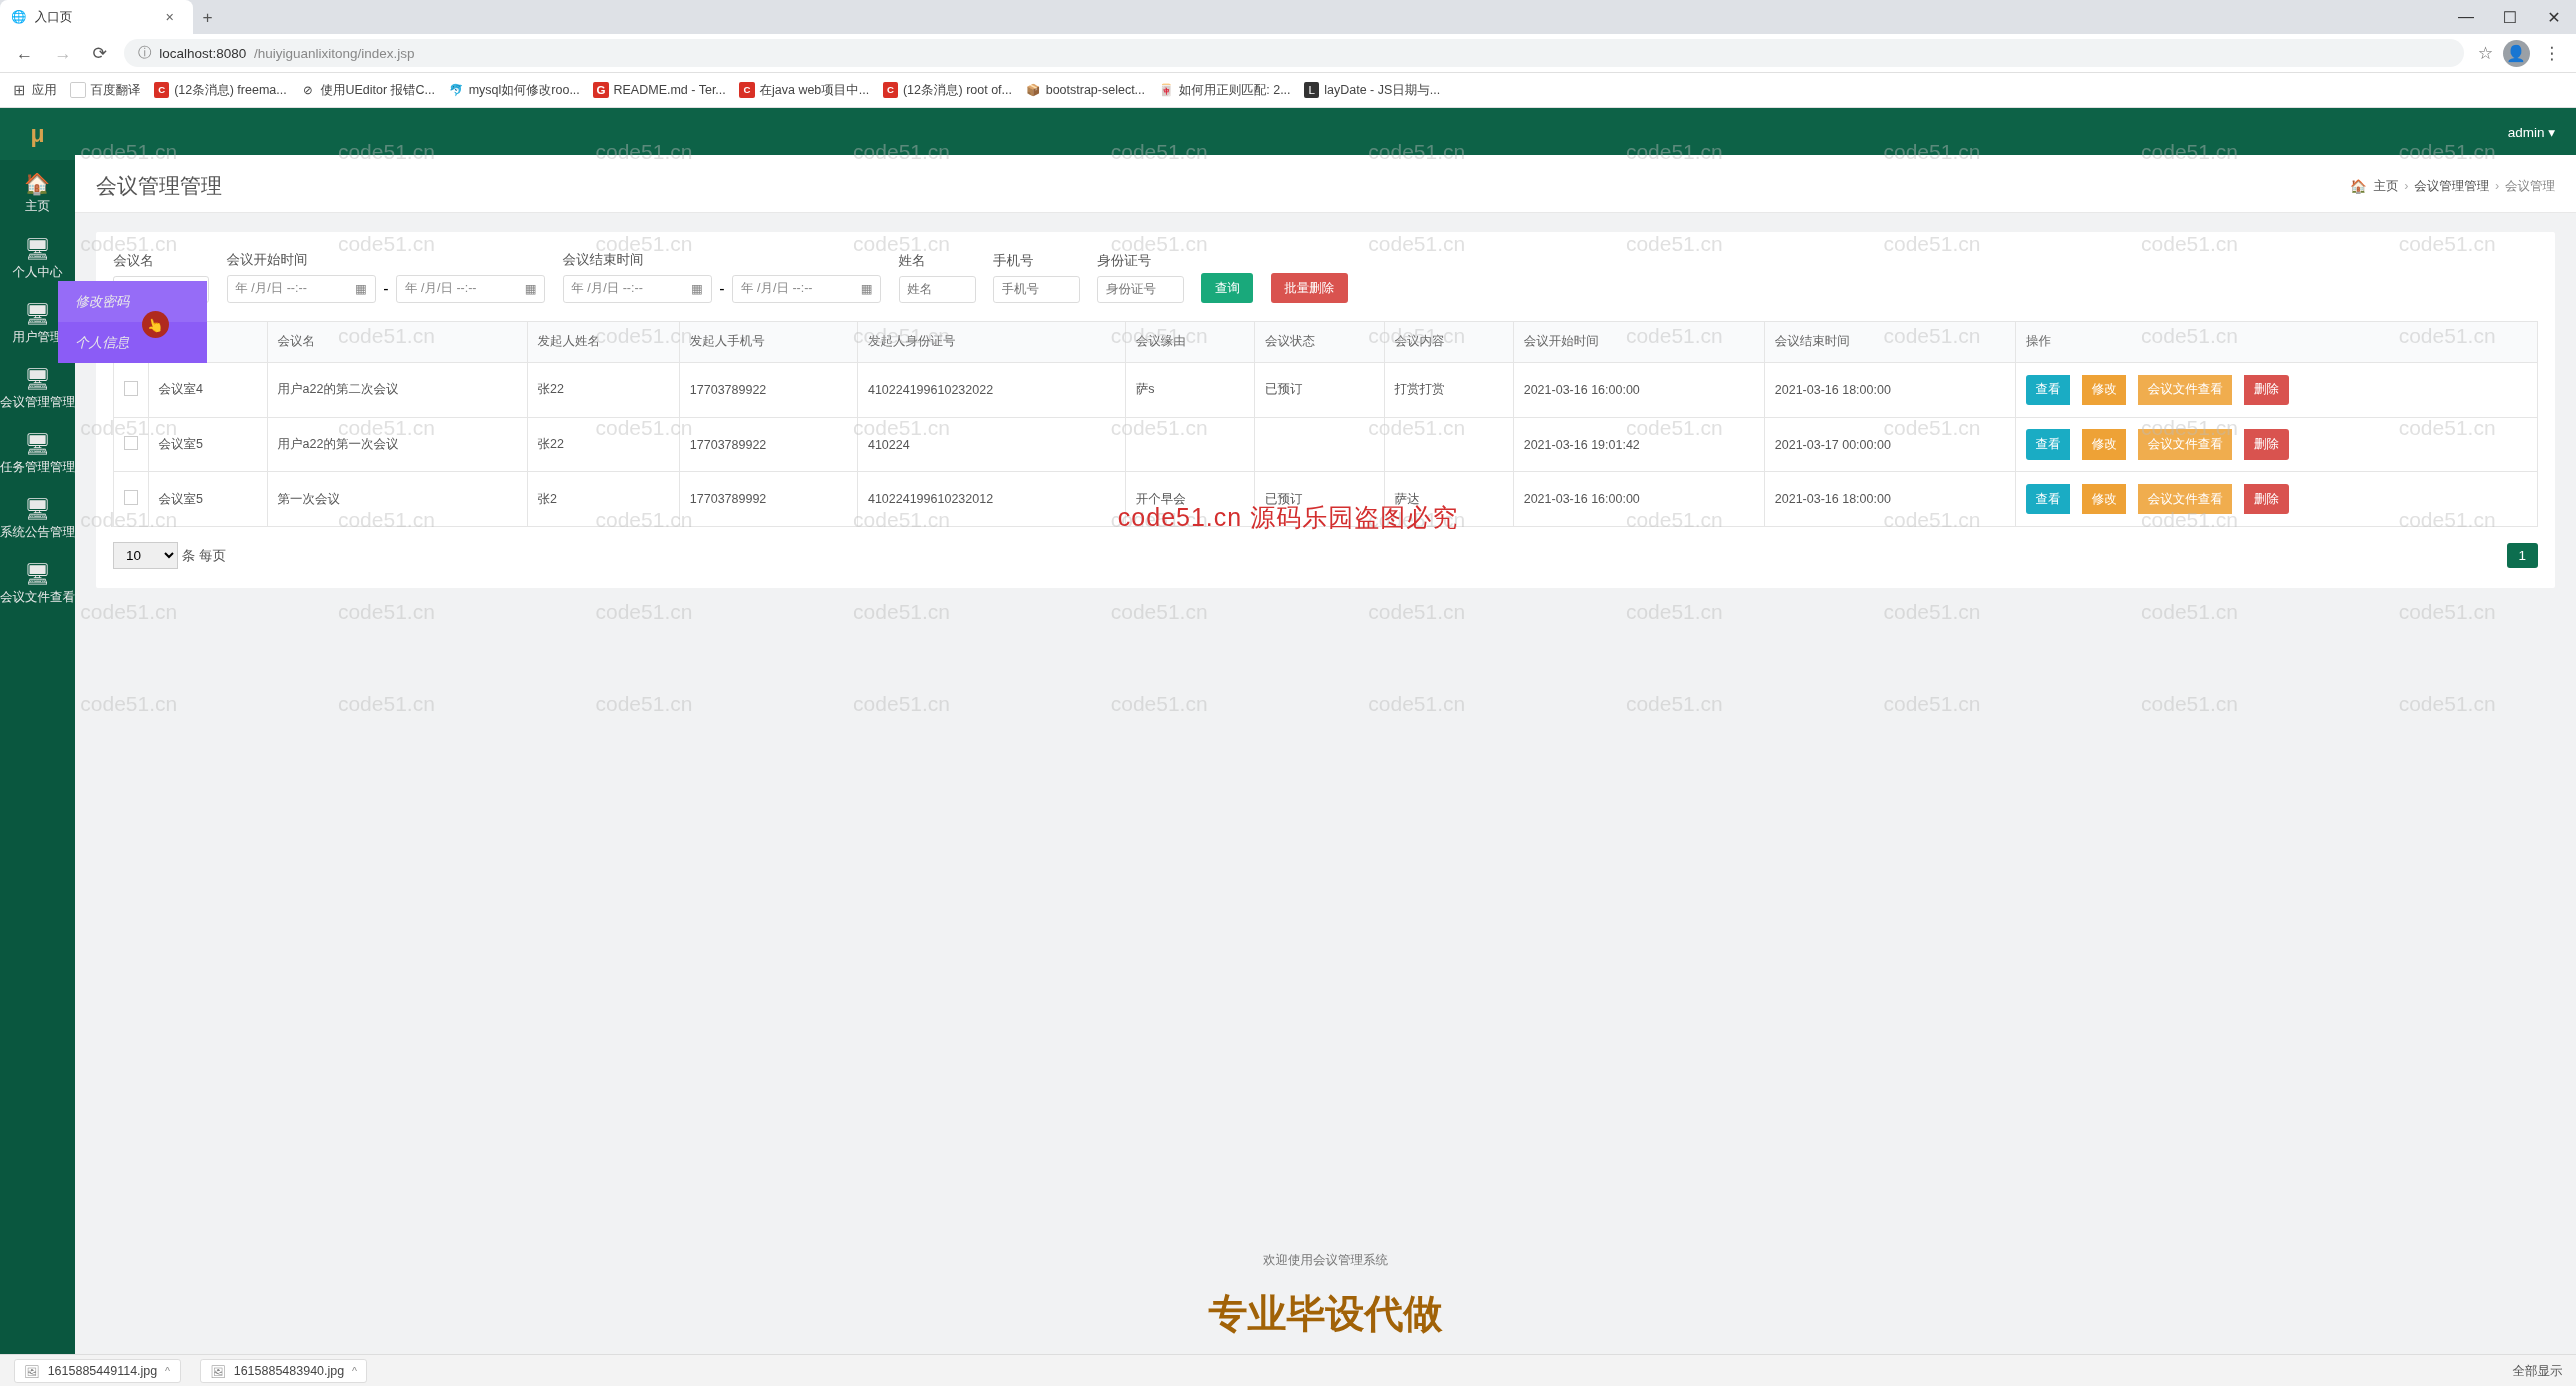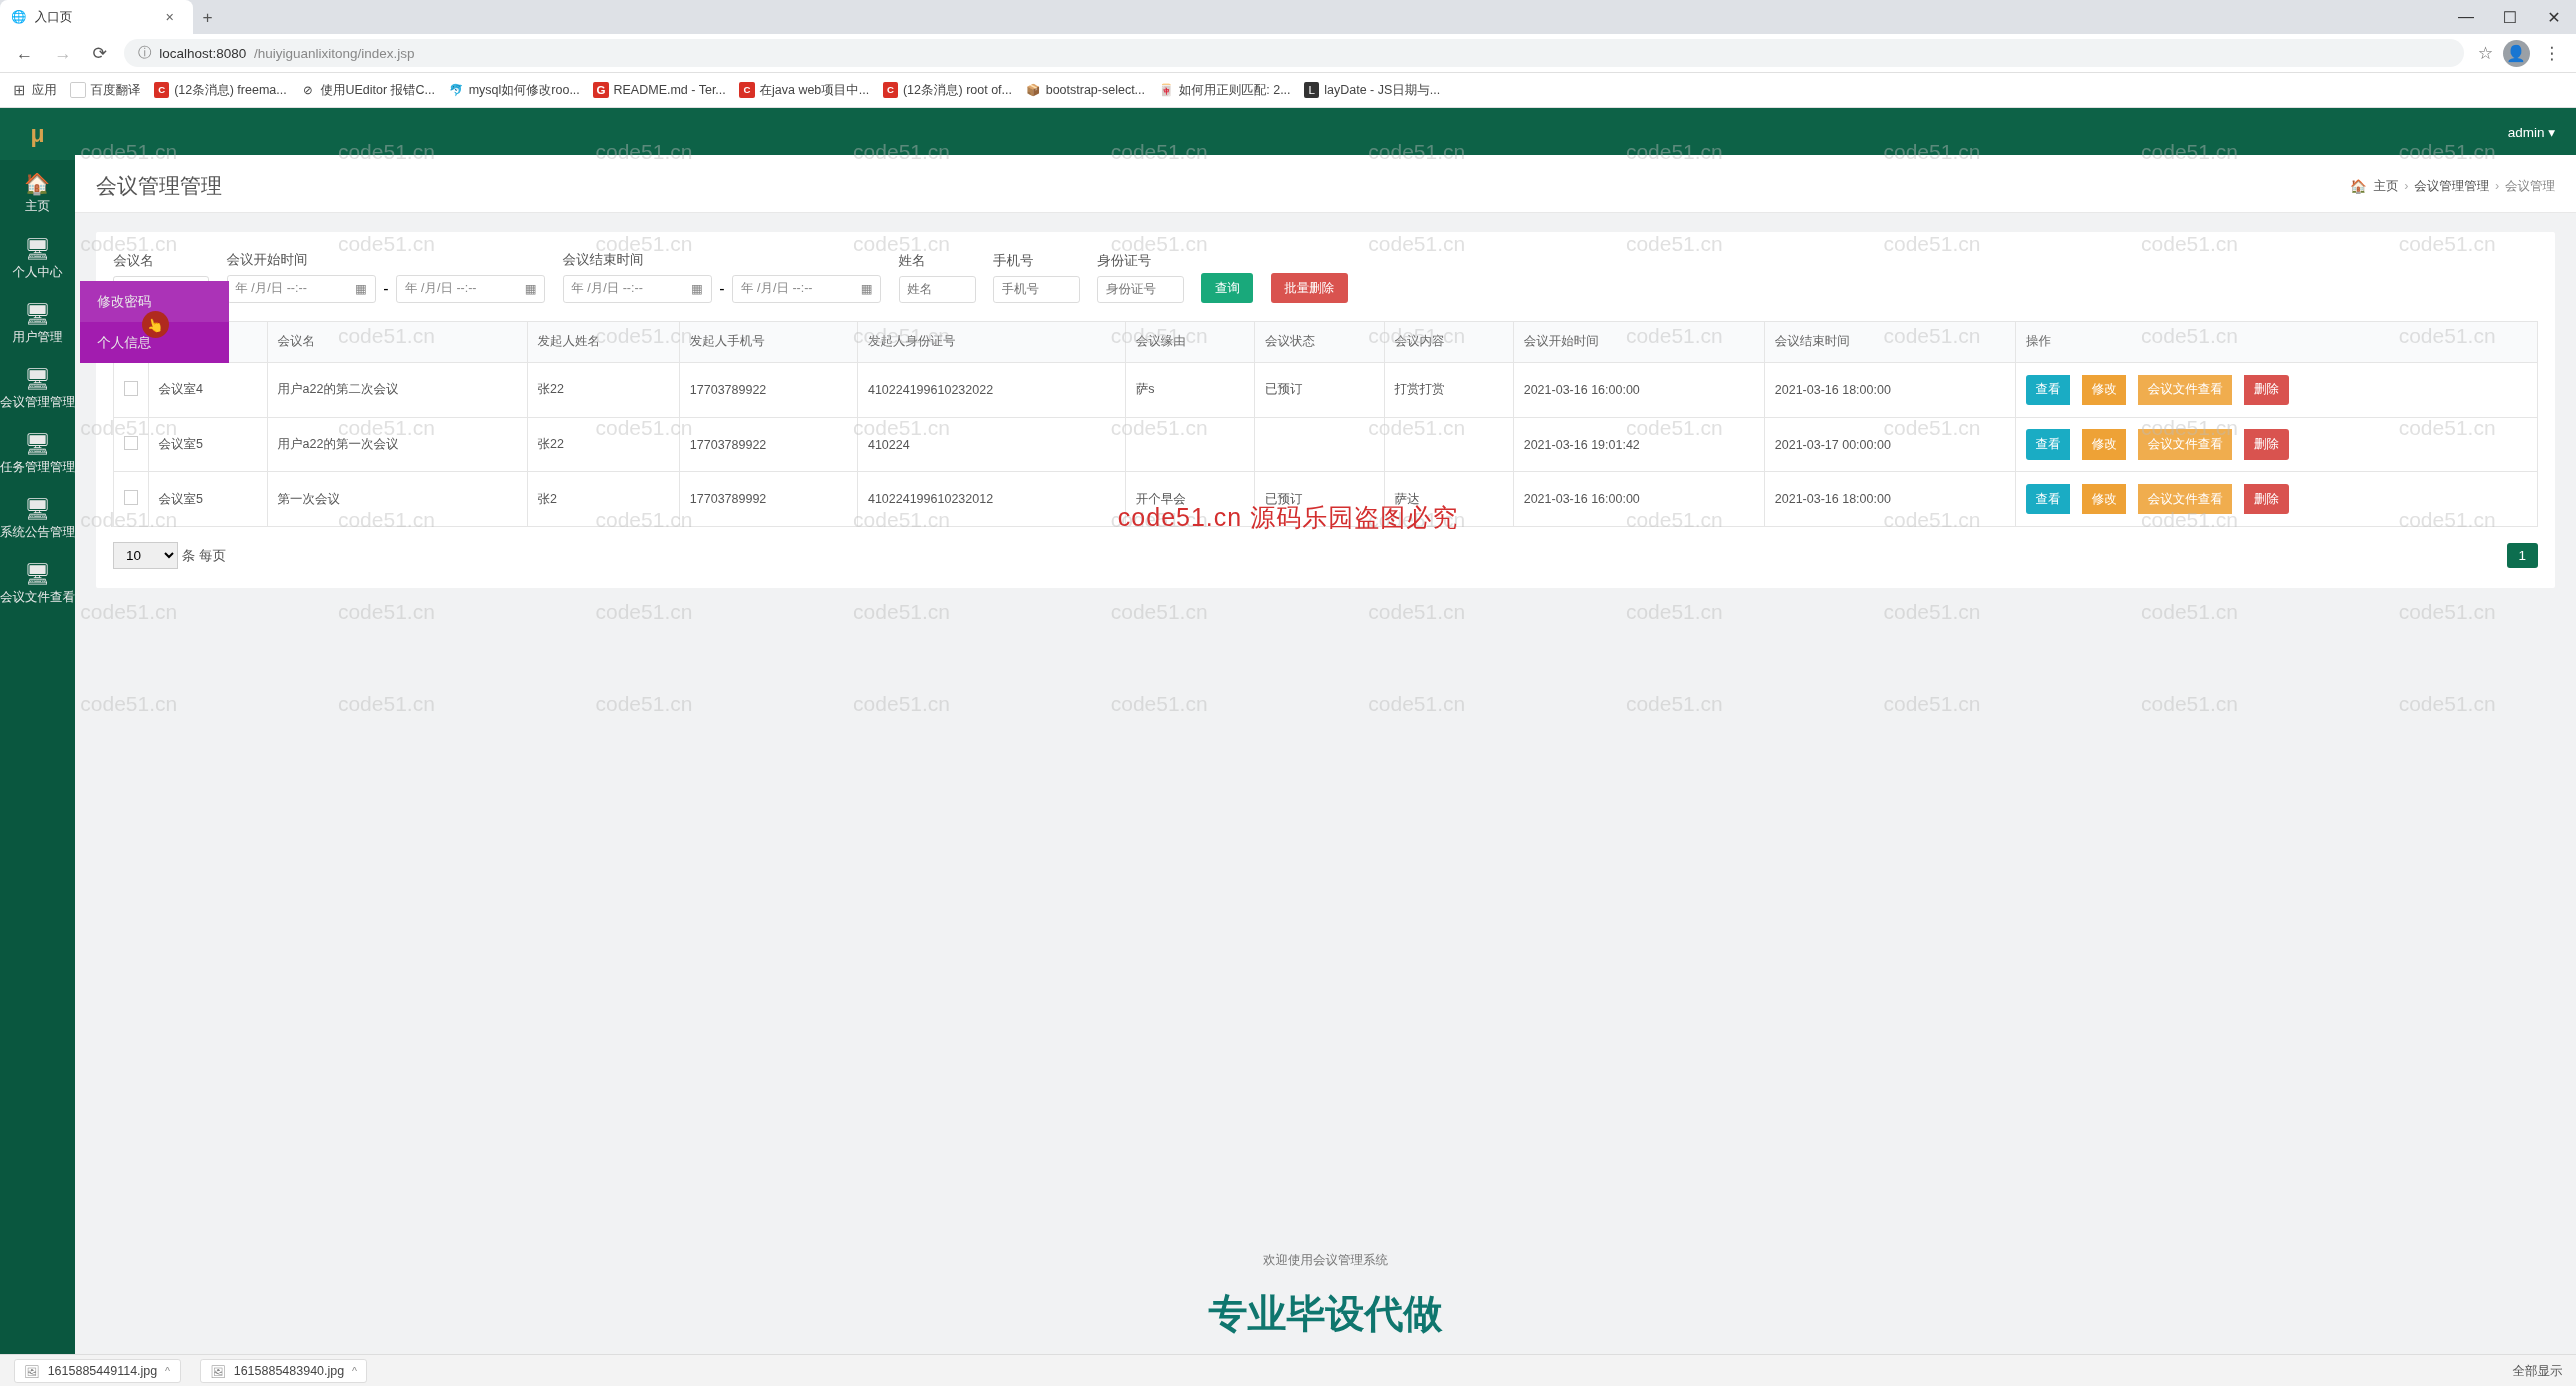--- a/index.html
+++ b/index.html
@@ -37,21 +37,21 @@
 .wm-row { display: flex; justify-content: space-around; color: #bbb; font-size: 21px; opacity: 0.45; padding: 34px 0; }
 .wm-row span { flex: 1; text-align: center; }
 
 
 .sidebar { width: 75px; background: #0a573f; display: flex; flex-direction: column; align-items: center; position: relative; z-index: 10; }
 .logo { height: 52px; width: 100%; background: #0d6247; display: flex; align-items: center; justify-content: center; color: #d6a24e; font-size: 23px; font-weight: bold; }
 .side-item { width: 100%; padding: 11.6px 0 9.6px; display: flex; flex-direction: column; align-items: center; color: #e8e8e8; font-size: 12.5px; cursor: pointer; gap: 2.9px; }
 .side-icon { font-size: 21px; }
 
 
-.submenu { position: absolute; left: 80px; top: 173px; background: #a21caf; min-width: 149px; z-index: 100; }
+.submenu { position: absolute; left: 58px; top: 173px; background: #8b5cf6; min-width: 149px; z-index: 100; font-style: italic; }
 .submenu-item { padding: 11.6px 17.3px; color: #e8e8e8; font-size: 13.5px; cursor: pointer; }
 .submenu-item.hover { background: rgba(255,255,255,0.1); }
 .cursor-dot { position: absolute; left: 142px; top: 203px; width: 27px; height: 27px; border-radius: 50%; background: #b02a1f; z-index: 120; display: flex; align-items: center; justify-content: center; }
 .cursor-hand { color: #f5c97c; font-size: 13.5px; transform: rotate(-15deg); }
 
 
 .main { flex: 1; display: flex; flex-direction: column; }
 .topbar { height: 47px; background: #0d6247; display: flex; align-items: center; justify-content: flex-end; padding: 0 21px; }
 .user-dd { color: #fff; font-size: 13.5px; cursor: pointer; }
 
@@ -91,21 +91,21 @@
 
 .pager-row { display: flex; justify-content: space-between; align-items: center; margin-top: 15.4px; font-size: 13.5px; color: #555; }
 .per-page select { border: 1px solid #ccc; padding: 3.9px 19px 3.9px 7.7px; font-size: 13.5px; }
 .pagenum { background: #0d6e4f; color: #fff; padding: 4.8px 11.6px; border-radius: 2.9px; }
 
 
 .overlay-text { position: absolute; top: 393px; left: 50%; transform: translateX(-50%); color: #d32f2f; font-size: 25px; font-weight: normal; letter-spacing: 1px; z-index: 200; pointer-events: none; white-space: nowrap; }
 
 
 .footer-text { text-align: center; font-size: 12.5px; color: #777; padding: 11.6px 0; }
-.big-caption { text-align: center; font-size: 39px; font-weight: bold; color: #0f766e; padding: 5.8px 0 13.5px; }
+.big-caption { text-align: center; font-size: 39px; font-weight: bold; color: #a16207; padding: 5.8px 0 13.5px; }
 
 
 .dl-bar { height: 33px; background: #f3f3f3; border-top: 1px solid #ddd; display: flex; align-items: center; padding: 0 13.5px; gap: 19px; position: relative; }
 .dl-item { display: flex; align-items: center; gap: 7.7px; font-size: 12.5px; color: #444; background: #fff; border: 1px solid #ddd; padding: 3.9px 9.6px; border-radius: 2.9px; }
 .dl-ico { color: #888; }
 .dl-caret { color: #888; font-size: 10.6px; }
 .dl-showall { position: absolute; right: 13.5px; font-size: 12.5px; color: #555; cursor: pointer; }
 </style>
 </head>
 <body>

